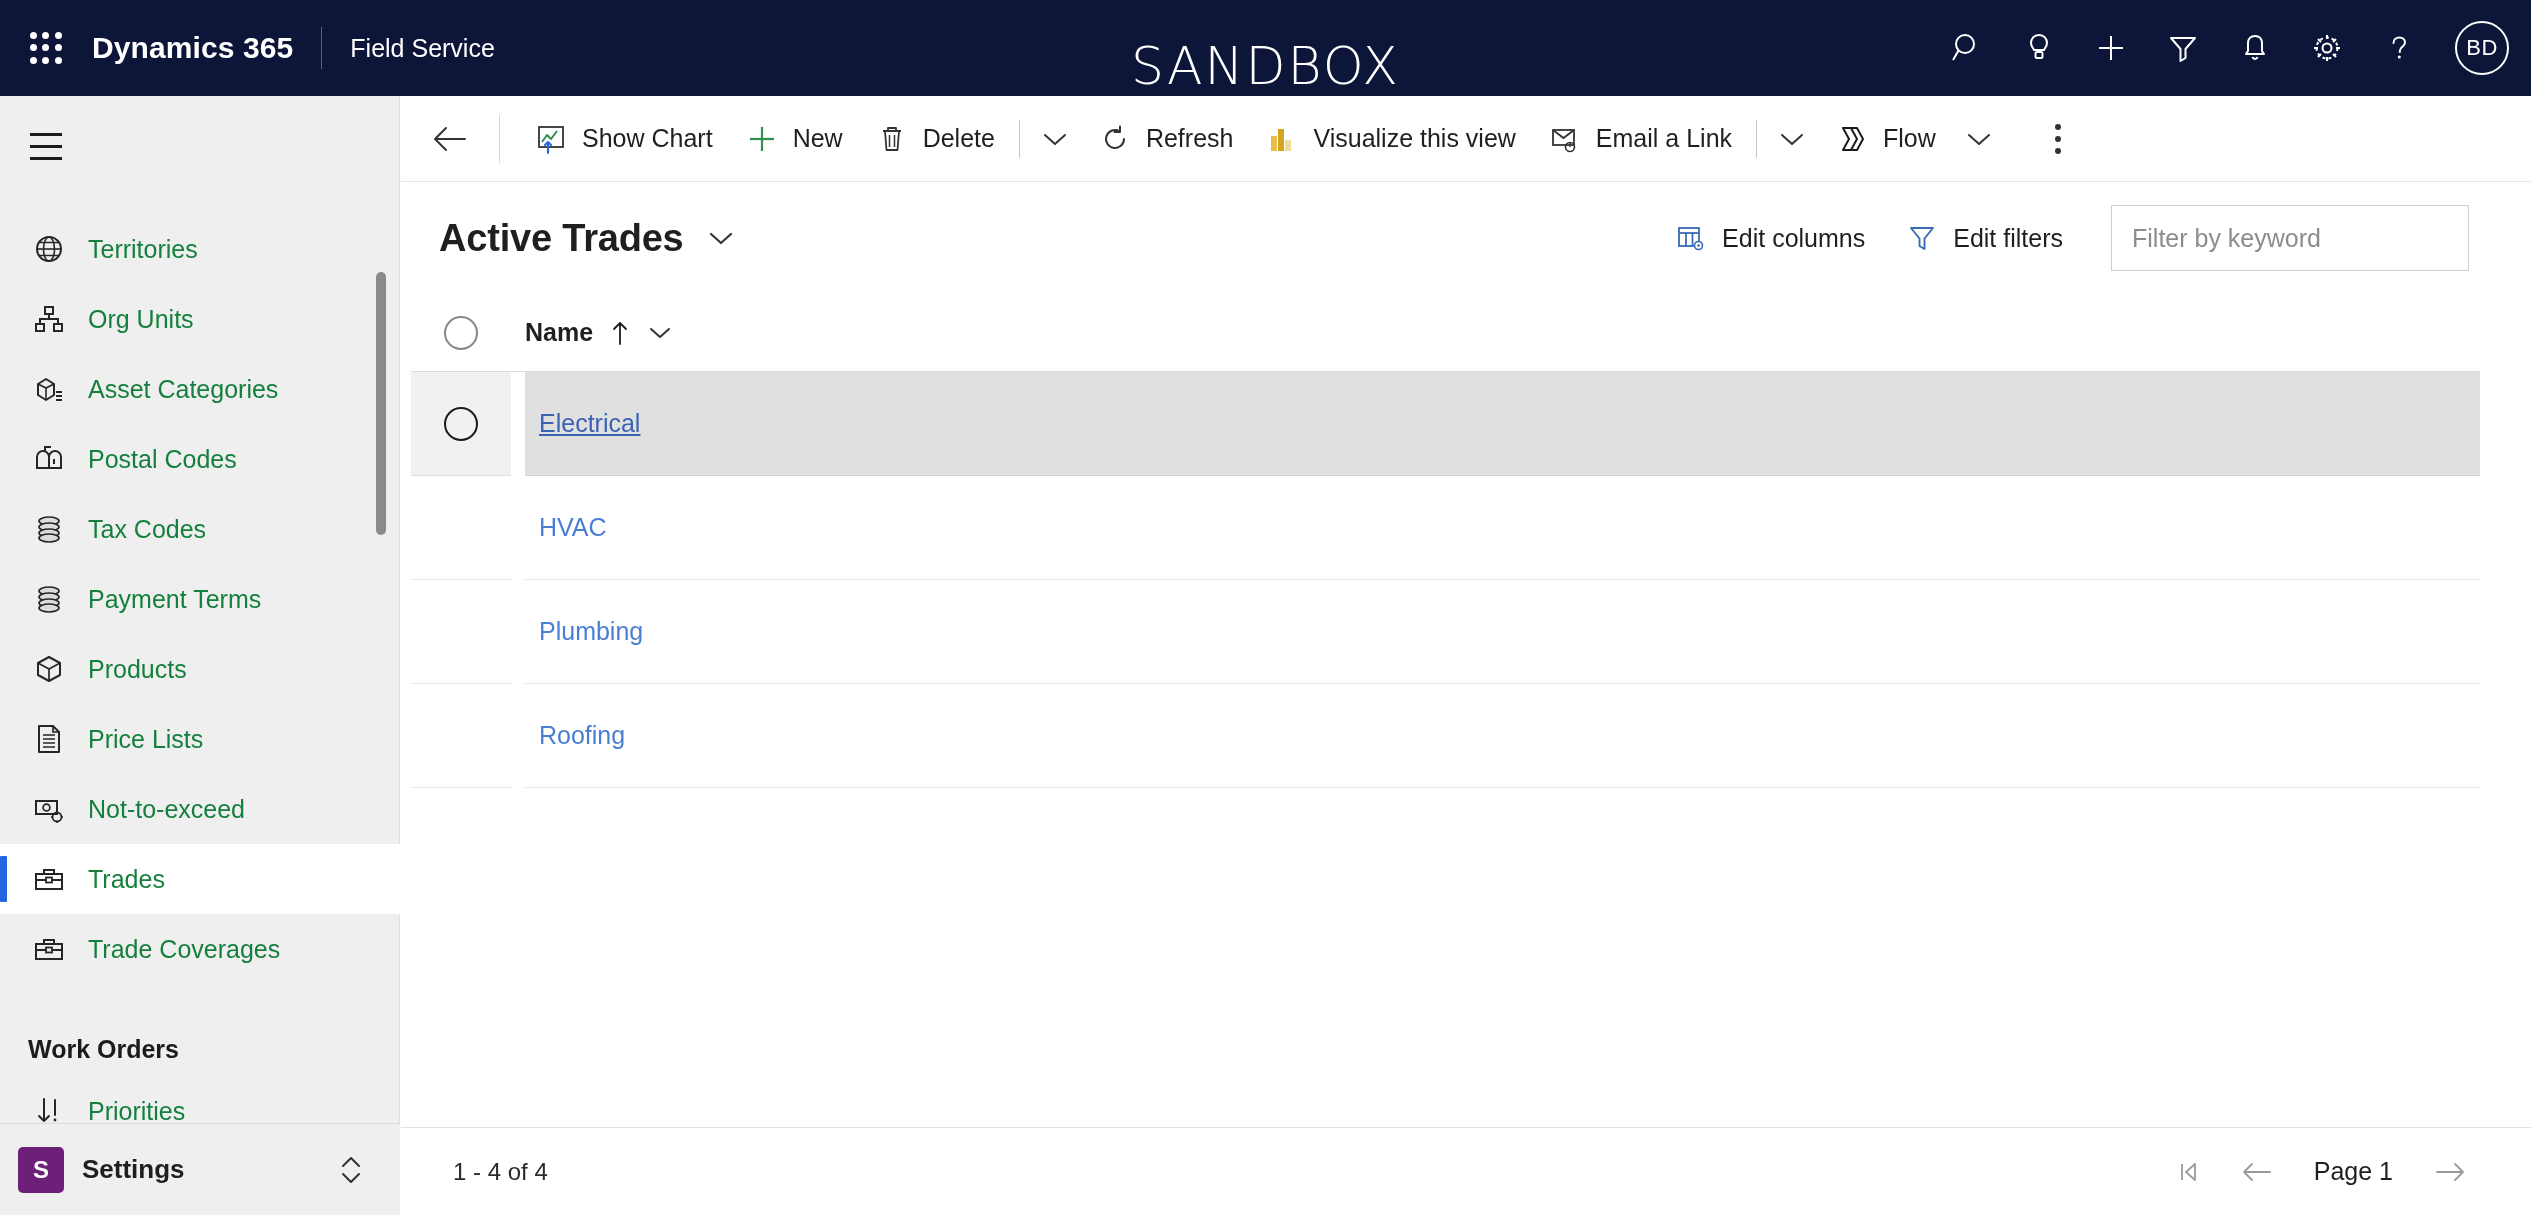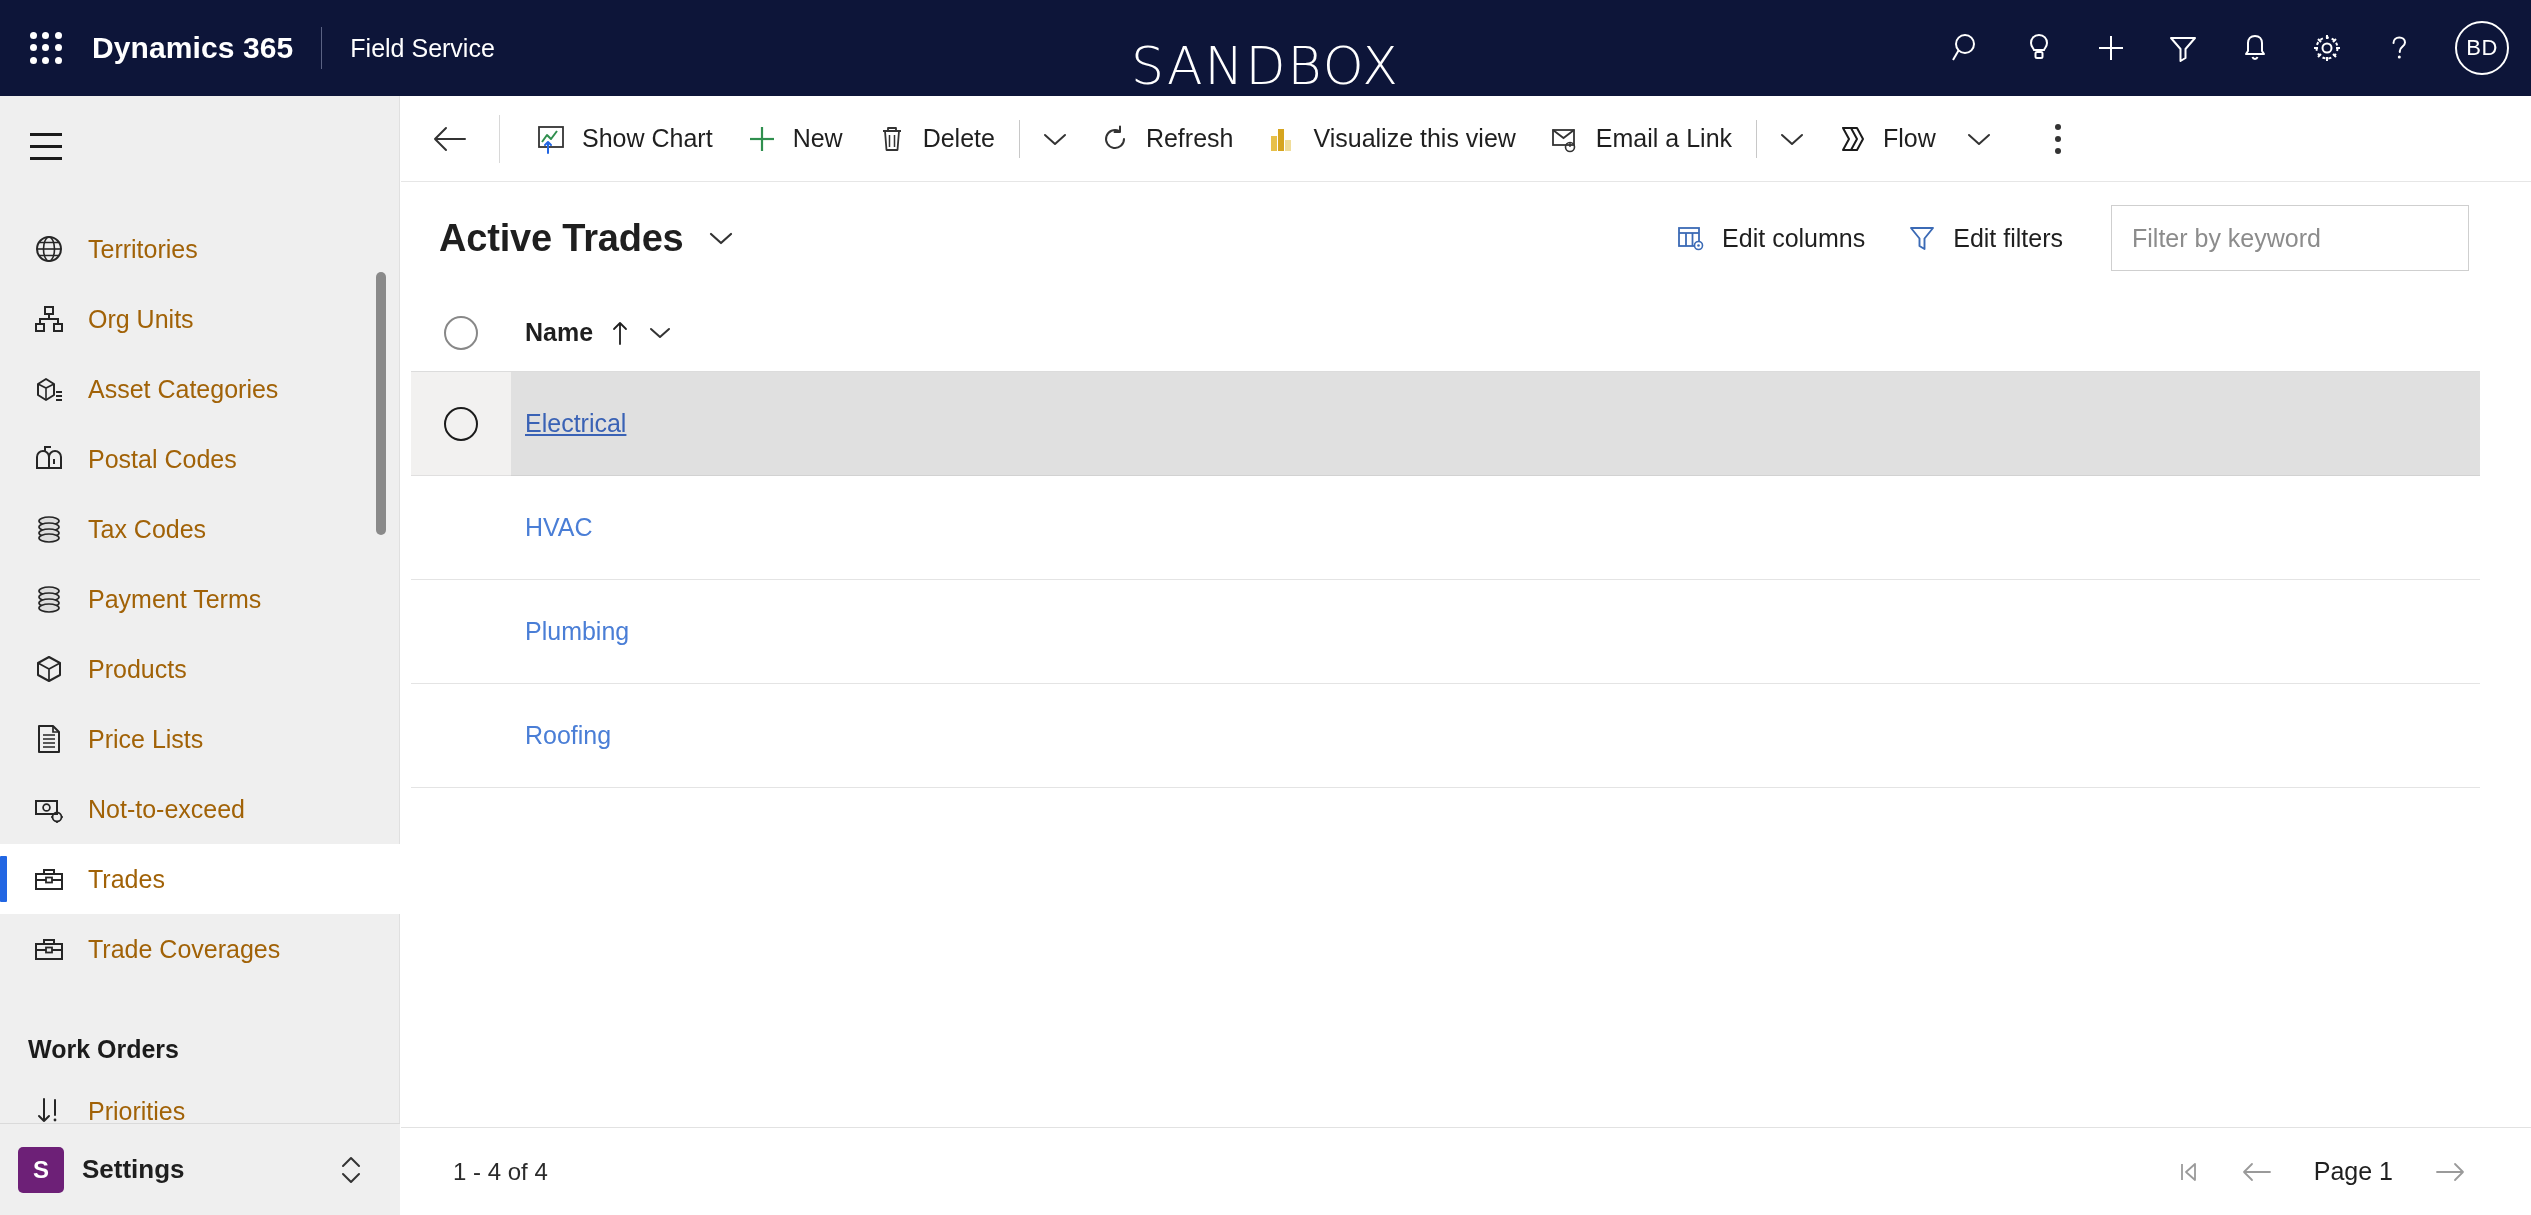--- a/index.html
+++ b/index.html
@@ -76,21 +76,21 @@
   }
   .navitem.selected { background: #ffffff; }
   .navitem.selected::before {
     content: ""; position: absolute; left: 0; top: 12px; bottom: 12px; width: 7px;
     background: #2266e3; border-radius: 1px;
   }
   .navicon {
     width: 42px; height: 42px; display: flex; align-items: center; justify-content: center;
     margin-right: 18px; flex: none;
   }
-  .navlabel { font-size: 25px; color: #a16207; white-space: nowrap; }
+  .navlabel { font-size: 25px; color: #15803d; white-space: nowrap; }
   .navgroup {
     height: 92px; display: flex; align-items: flex-end; padding: 0 0 12px 28px;
     font-size: 25px; font-weight: 700; color: #1b1b1b;
   }
   .sb-scroll {
     position: absolute; left: 376px; top: 176px; width: 10px; height: 263px;
     background: #8a8a8a; border-radius: 5px;
   }
   .settingsbar {
     position: absolute; left: 0; bottom: 0; width: 400px; height: 92px;
@@ -172,21 +172,21 @@
   }
   .circ { width: 34px; height: 34px; border-radius: 50%; border: 2px solid #888; cursor: pointer; }
   .circ.dark { border-color: #1b1b1b; }
   .gcol-name { flex: 1; display: flex; align-items: center; padding-left: 14px; height: 100%; text-align: right; }
   .gcolhdr-label { font-size: 25px; font-weight: 700; color: #1f1f1f; }
   .sortarrow { margin-left: 16px; display: flex; align-items: center; }
   .colcaret { margin-left: 16px; display: flex; align-items: center; cursor: pointer; }
   .grow {
     display: flex; align-items: stretch; height: 104px; cursor: pointer;
   }
-  .grow .gcol-name { border-bottom: 1px solid #e4e4e4; }
+  .grow .gcol-name { border-bottom: 1px solid #e4e4e4; margin-left: 14px; }
   .grow .gcell-sel { border-bottom: 1px solid #e4e4e4; }
   .grow.hovered .gcol-name { background: #e0e0e0; border-bottom-color: #d2d2d2; }
   .grow.hovered .gcell-sel { background: #f2f1f0; border-bottom-color: #e0dfdf; }
   .celllink { font-size: 25px; color: #4a7ed6; }
   .grow.hovered .celllink { color: #3a62b5; text-decoration: underline; }
 
   
   .footer {
     height: 88px; border-top: 1px solid #e2e2e2; display: flex; align-items: center;
     padding: 0 52px 0 52px; flex: none;

